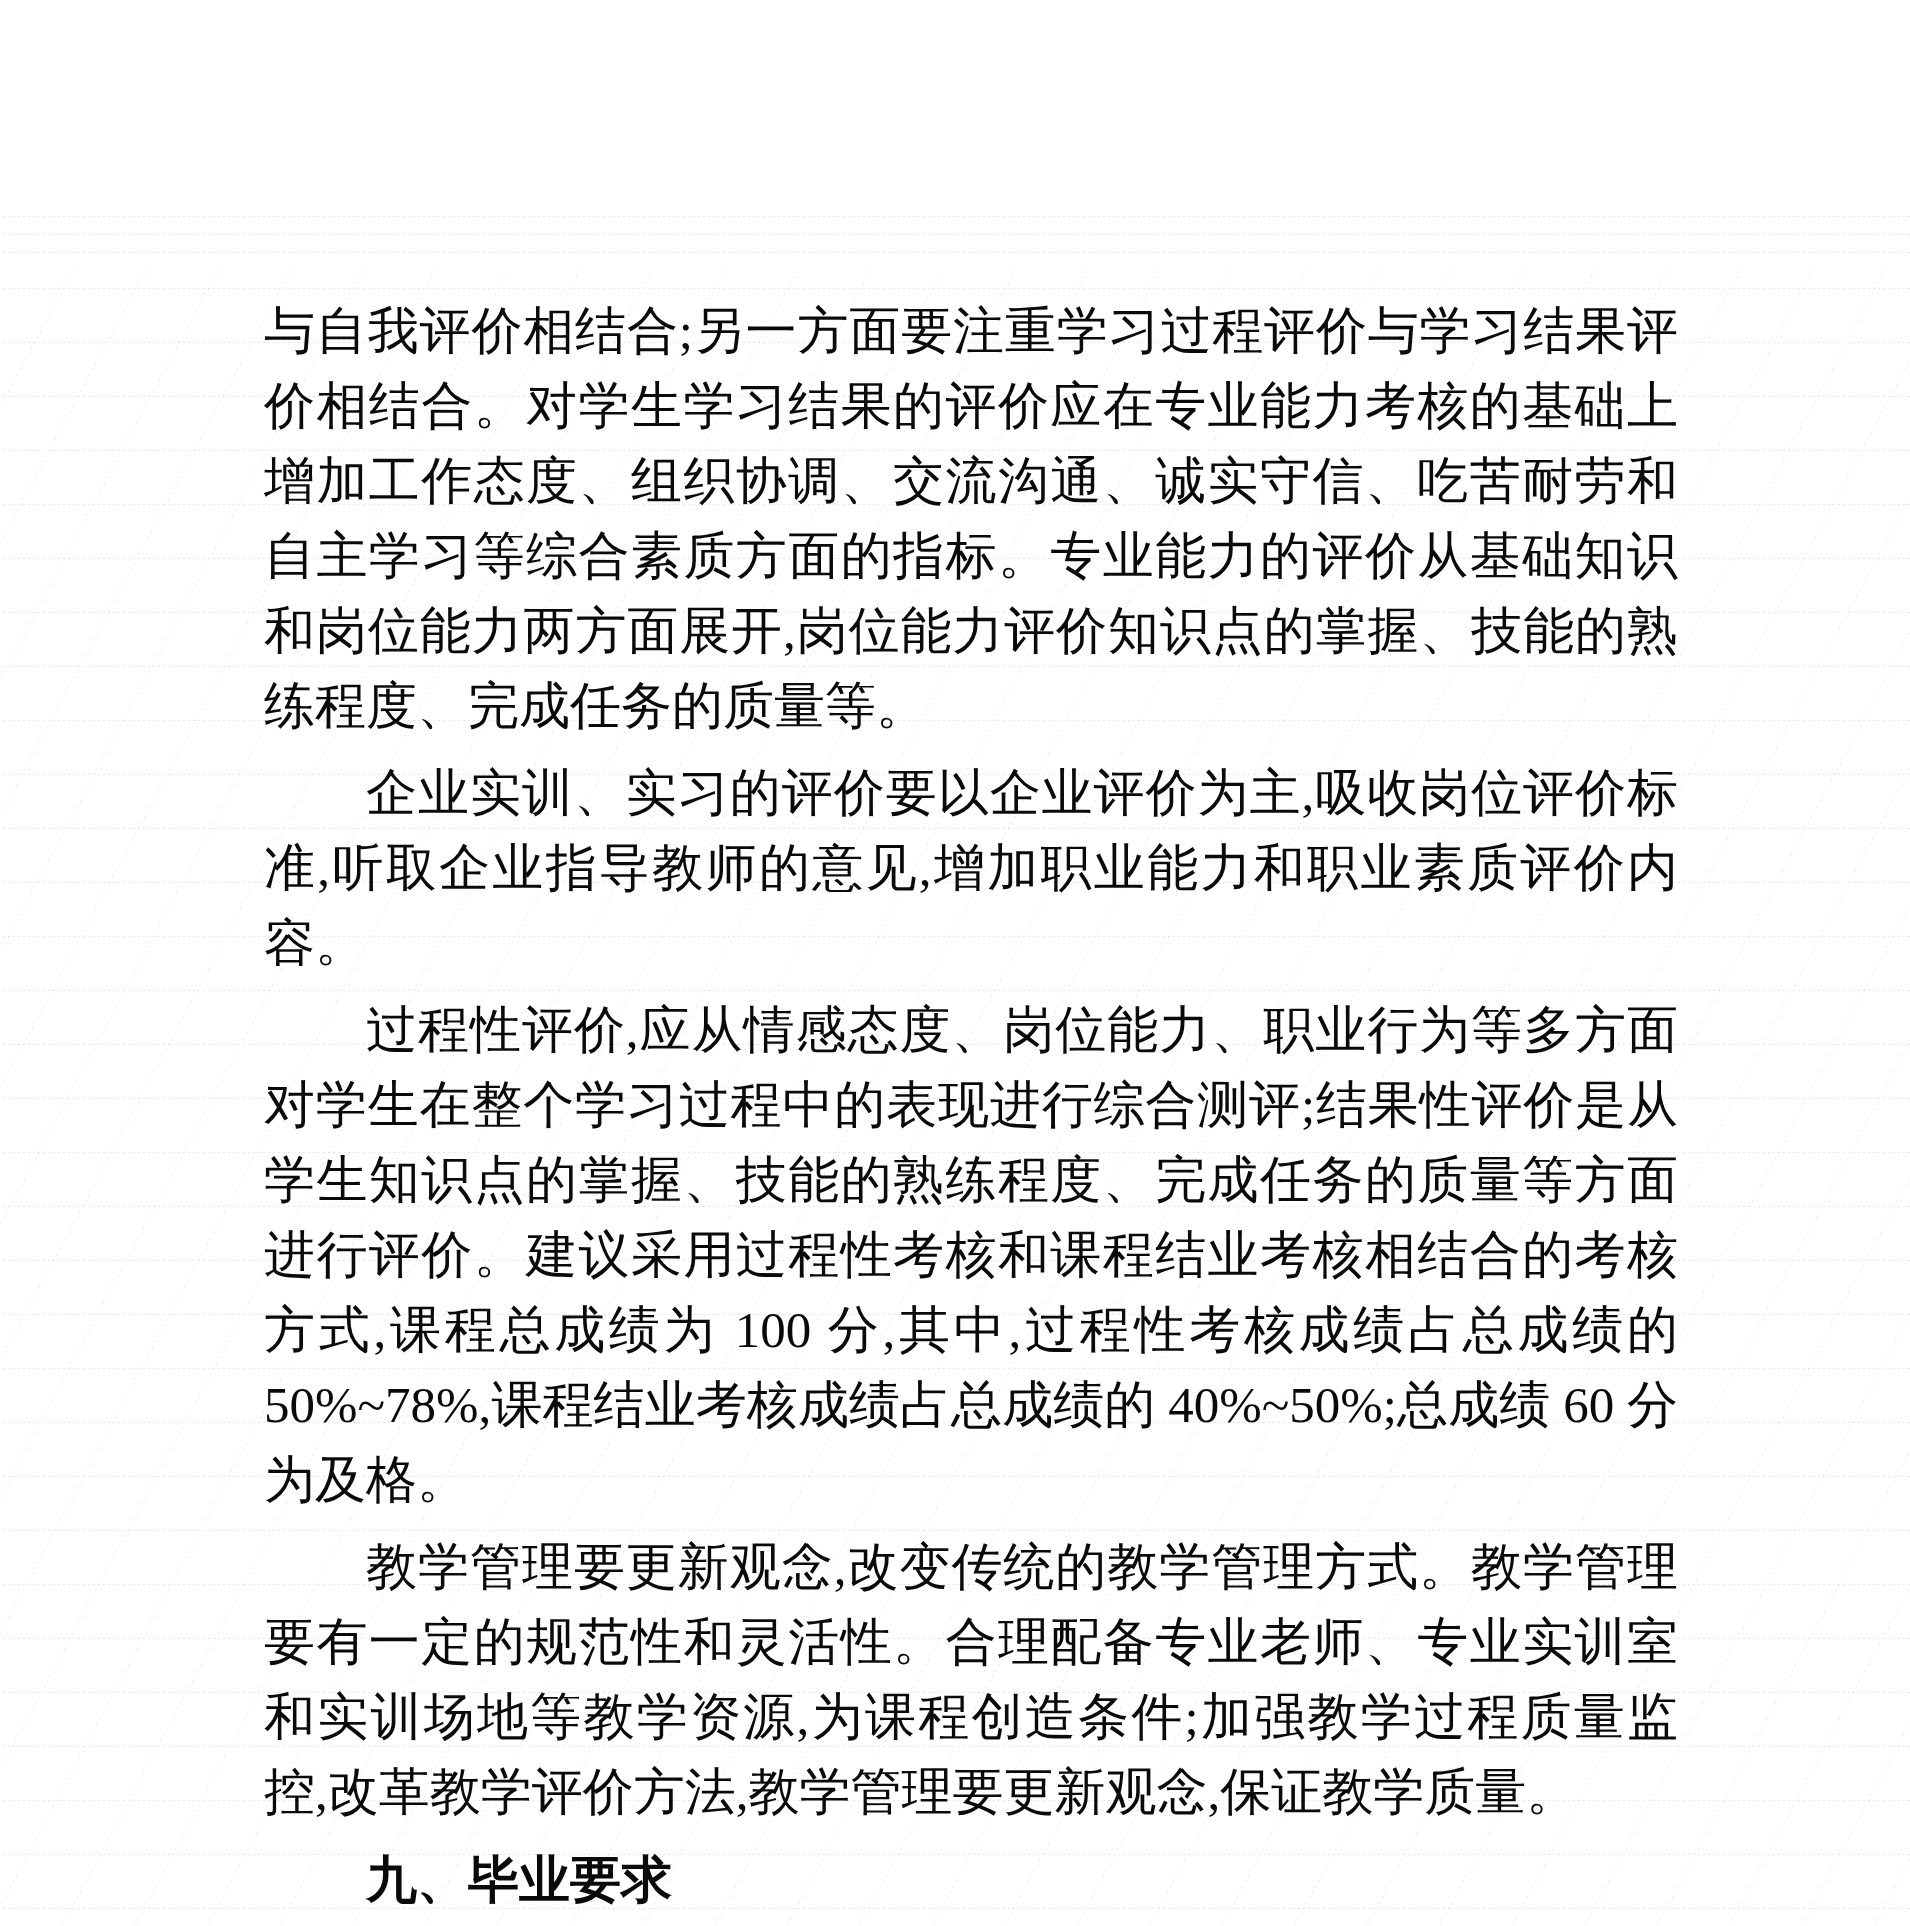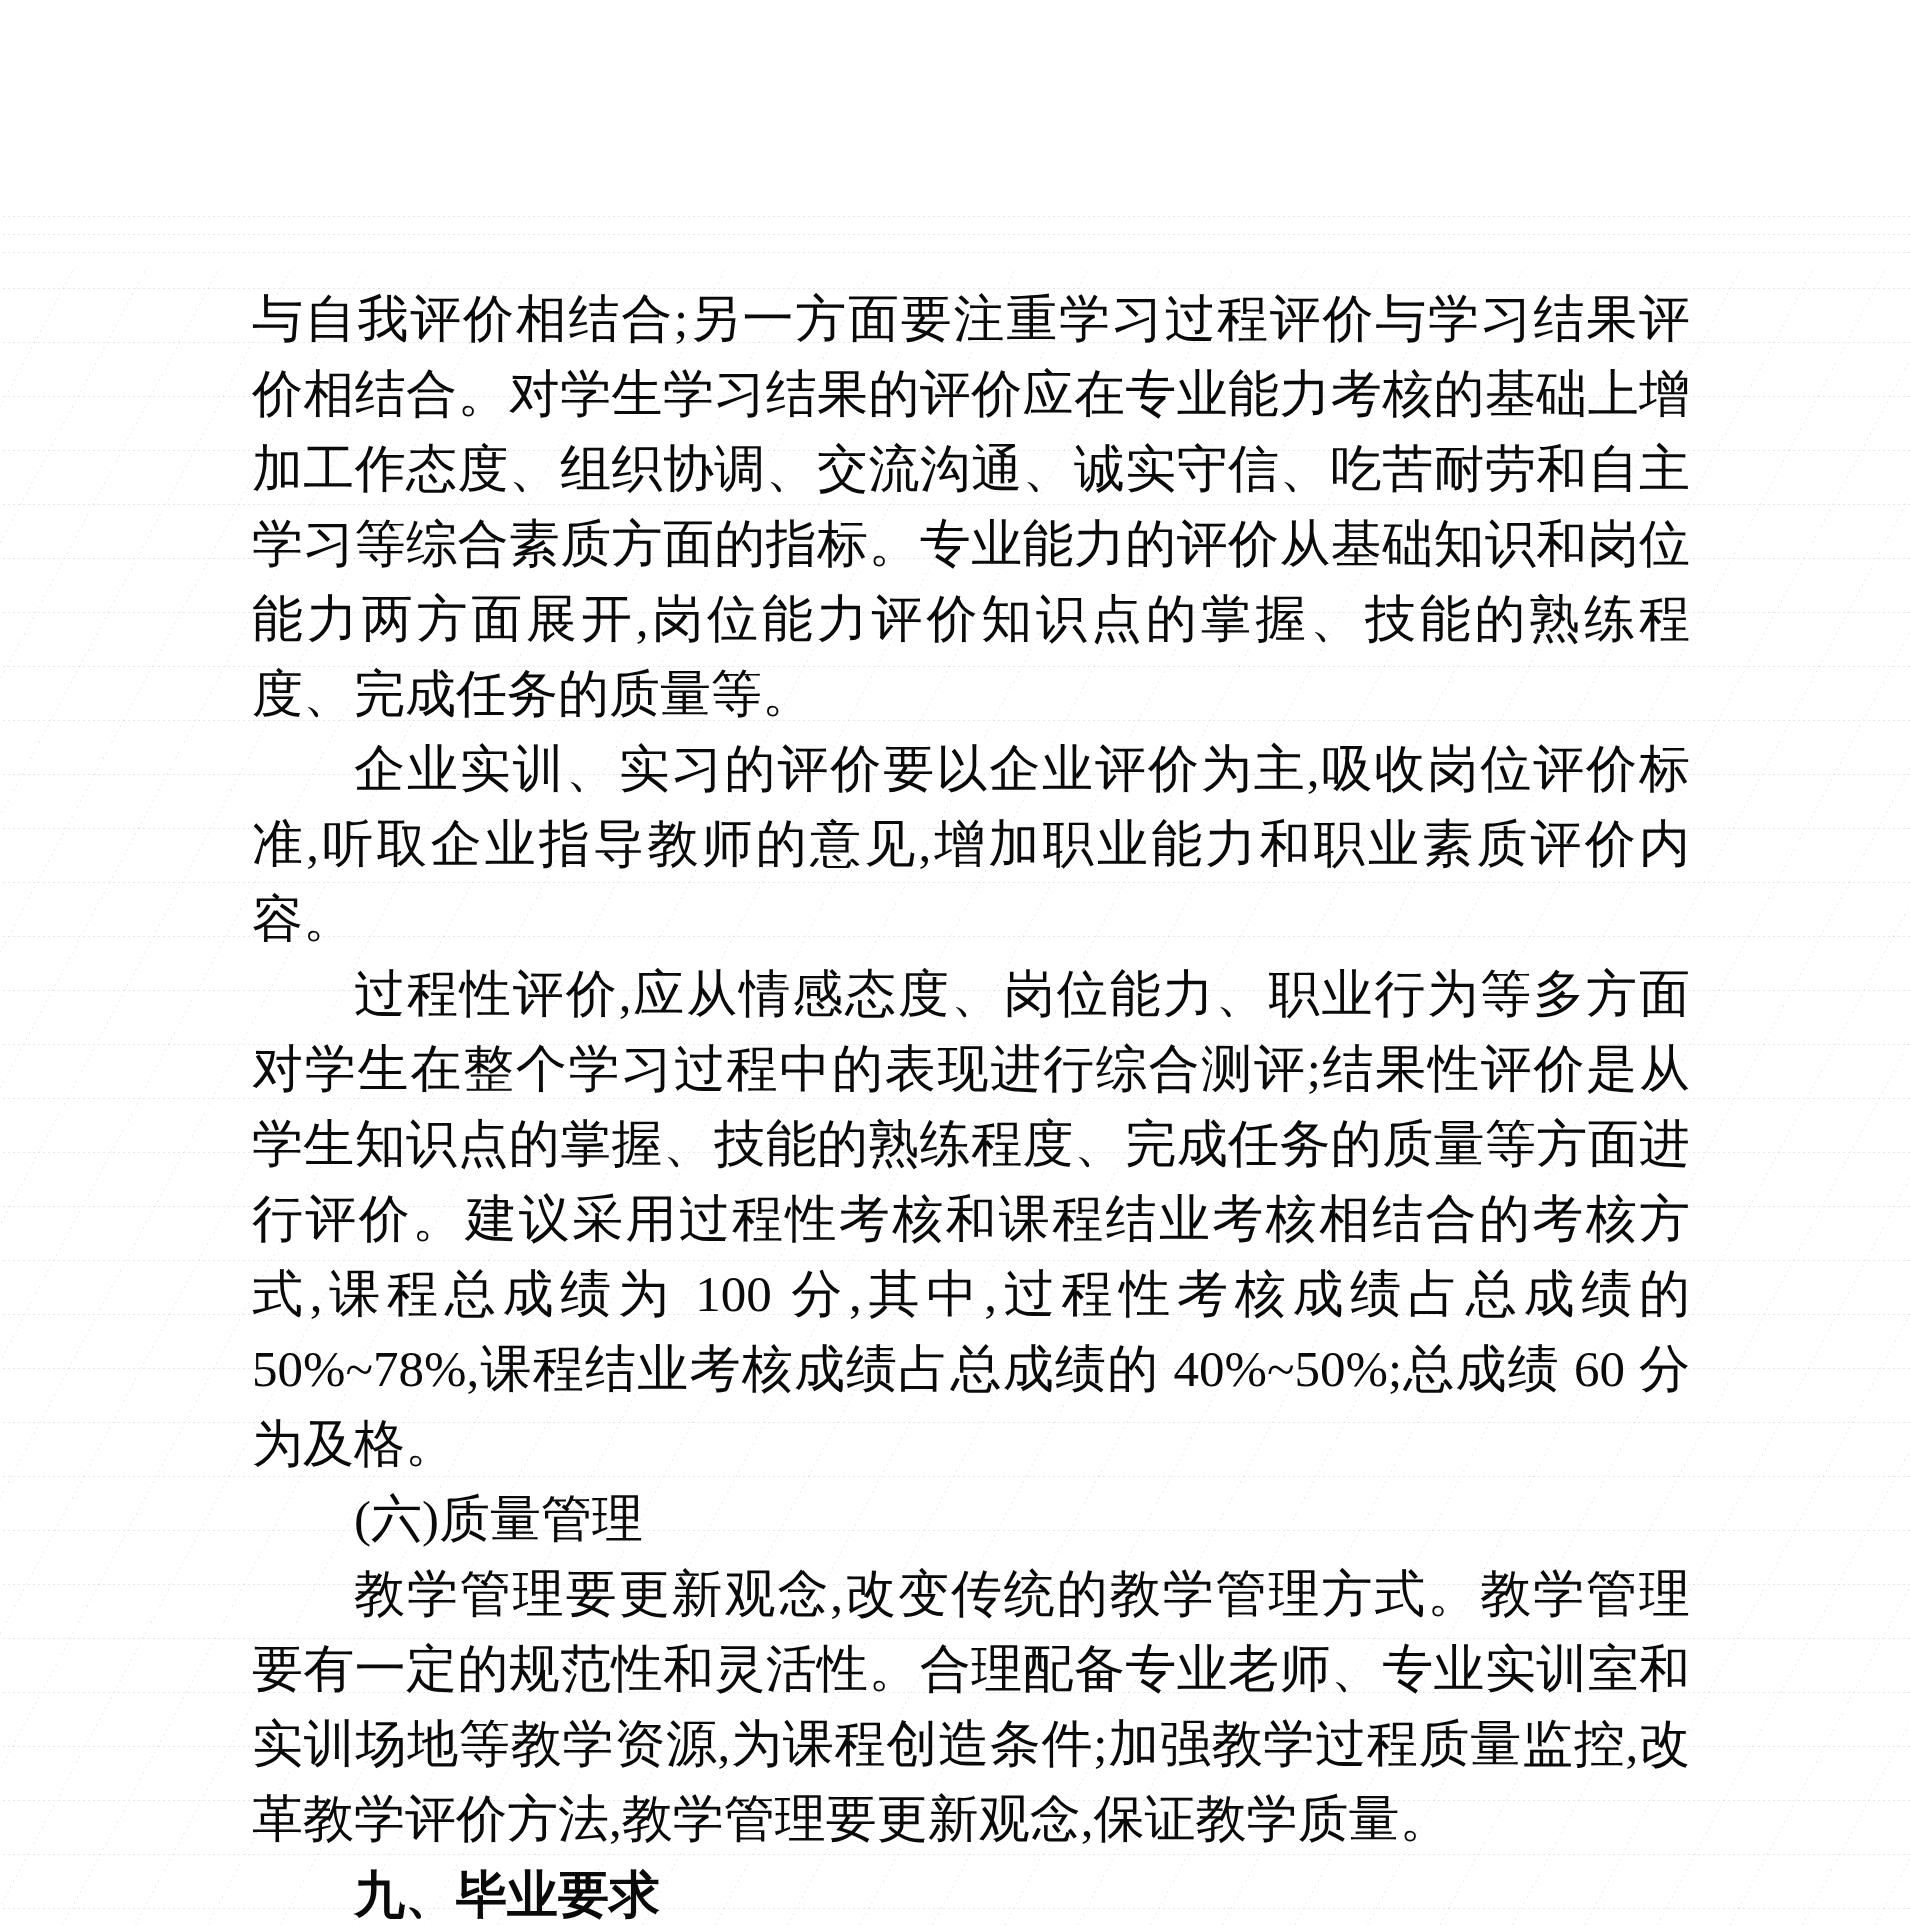--- a/index.html
+++ b/index.html
@@ -51,21 +51,21 @@
     width: 1438px;
     z-index: 2;
     font-family: "Liberation Serif", serif;
     font-size: 51px;
     line-height: 75px;
     color: #0a0a0a;
     text-align: justify;
   }
 
   .textblock p {
-    margin: 0;
+    margin: 12px;
     padding: 0;
   }
 
   .indent {
     text-indent: 2em;
   }
 
   .heading {
     font-family: "Liberation Sans", sans-serif;
     font-weight: 700;
@@ -76,20 +76,19 @@
 
 <div class="page">
 
   <div class="noise-horizontal"></div>
   <div class="noise-diagonal"></div>
 
   <div class="textblock">
     <p>与自我评价相结合;另一方面要注重学习过程评价与学习结果评价相结合。对学生学习结果的评价应在专业能力考核的基础上增加工作态度、组织协调、交流沟通、诚实守信、吃苦耐劳和自主学习等综合素质方面的指标。专业能力的评价从基础知识和岗位能力两方面展开,岗位能力评价知识点的掌握、技能的熟练程度、完成任务的质量等。</p>
     <p class="indent">企业实训、实习的评价要以企业评价为主,吸收岗位评价标准,听取企业指导教师的意见,增加职业能力和职业素质评价内容。</p>
     <p class="indent">过程性评价,应从情感态度、岗位能力、职业行为等多方面对学生在整个学习过程中的表现进行综合测评;结果性评价是从学生知识点的掌握、技能的熟练程度、完成任务的质量等方面进行评价。建议采用过程性考核和课程结业考核相结合的考核方式,课程总成绩为 100 分,其中,过程性考核成绩占总成绩的 50%~78%,课程结业考核成绩占总成绩的 40%~50%;总成绩 60 分为及格。</p>
-    <p class="indent">(六)质量管理</p>
     <p class="indent">教学管理要更新观念,改变传统的教学管理方式。教学管理要有一定的规范性和灵活性。合理配备专业老师、专业实训室和实训场地等教学资源,为课程创造条件;加强教学过程质量监控,改革教学评价方法,教学管理要更新观念,保证教学质量。</p>
     <p class="indent heading">九、毕业要求</p>
 
   </div>
 
 </div>
 
 
 </body></html>

